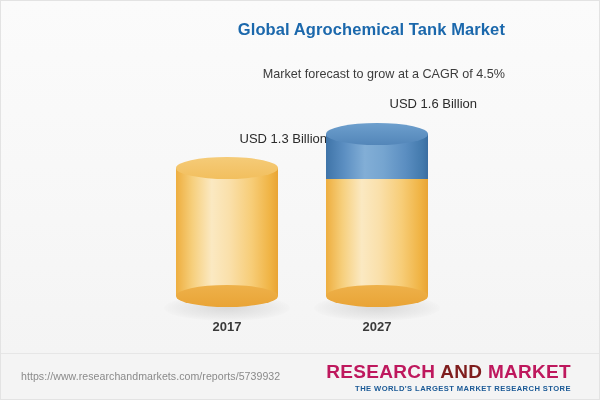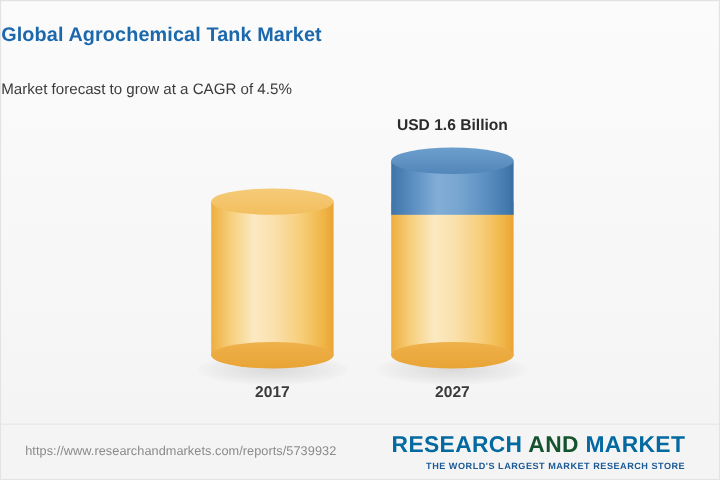--- a/index.html
+++ b/index.html
@@ -19,21 +19,21 @@
     background: linear-gradient(180deg, #fbfbfb 0%, #f7f7f7 55%, #f3f3f3 100%);
     overflow: hidden;
   }
 
   
   #header {
     position: absolute;
     left: 0;
     top: 18px;
     width: 504px;
-    text-align: left;
+    text-align: right;
   }
   #chart-title {
     font-size: 16.5px;
     font-weight: bold;
     color: #1b68ac;
     letter-spacing: 0.1px;
     line-height: 20px;
   }
   #chart-subtitle {
     margin-top: 27px;
@@ -55,23 +55,23 @@
   .bar-group {
     position: absolute;
     bottom: 0;
   }
 
   .value-label {
     position: absolute;
     width: 200px;
     left: 50%;
     margin-left: -100px;
-    text-align: center;
+    text-align: right;
     font-size: 13px;
-    font-weight: bold;
+    font-weight: normal;
     color: #2b2b2b;
     white-space: nowrap;
   }
 
   
   .cyl {
     position: absolute;
     left: 0;
   }
   .cyl-body {
@@ -168,22 +168,22 @@
     top: 7px;
     text-align: right;
   }
   #logo-wordmark {
     font-size: 19px;
     font-weight: bold;
     letter-spacing: 0.3px;
     line-height: 22px;
     white-space: nowrap;
   }
-  .logo-word-research, .logo-word-markets { color: #0369a1; }
-  .logo-word-and { color: #14532d; }
+  .logo-word-research, .logo-word-markets { color: #be185d; }
+  .logo-word-and { color: #7f1d1d; }
   #logo-tagline {
     font-size: 7.6px;
     font-weight: bold;
     color: #1b5a96;
     letter-spacing: 0.42px;
     line-height: 10px;
     margin-top: 1px;
     white-space: nowrap;
   }
 </style>
@@ -194,20 +194,21 @@
 
   <div id="header">
     <div id="chart-title">Global Agrochemical Tank Market</div>
     <div id="chart-subtitle">Market forecast to grow at a CAGR of 4.5%</div>
   </div>
 
   <div id="plot">
 
     <div class="bar-group" style="left:175px; width:102px; height:352px;">
 
+      <div class="value-label" style="top:130px;">USD 1.3 Billion</div>
 
       <div class="shadow" style="left:-12px; width:126px; height:26px; top:294px;"></div>
 
       <div class="cyl" style="top:156px; width:102px; height:150px;">
         <div class="cyl-body fill-yellow" style="top:11px; bottom:11px;"></div>
         <div class="cyl-bottom bottom-yellow" style="bottom:0; height:22px;"></div>
         <div class="cyl-top top-yellow" style="top:0; height:22px;"></div>
       </div>
 
       <div class="axis-label" style="top:318px;">2017</div>

